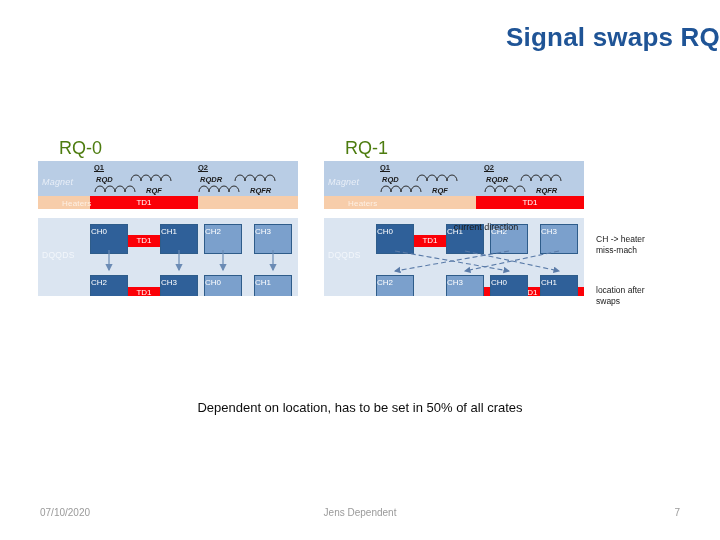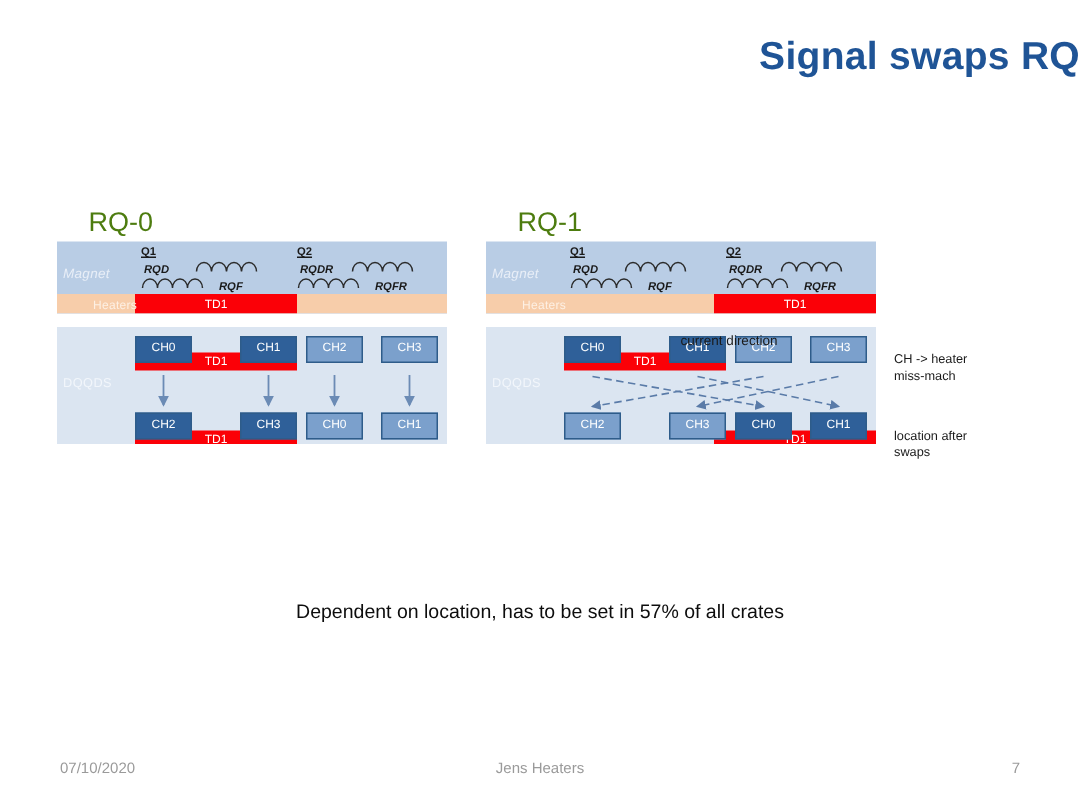--- a/index.html
+++ b/index.html
@@ -116,23 +116,23 @@
     margin-top:9px;
     overflow:hidden;
   }
   .dqqds-side-label{
     position:absolute;left:4px;top:32px;
     font-size:8.5px;color:#f2f6fb;
     letter-spacing:.3px;
   }
   .ch-box{
     position:absolute;
-    width:38px;height:18px;
+    width:38px;height:30px;
     line-height:13px;
-    text-align:center;
+    text-align:left;
     font-size:8px;
     color:#ffffff;
     border:1px solid #2e5c8a;
     box-sizing:border-box;
   }
   .ch-dark{background:#2f6099;}
   .ch-light{background:#7ba0cc;}
   .td1-bar{
     position:absolute;
     height:12px;line-height:12px;
@@ -322,19 +322,19 @@
 <div class="side-note" id="note-mismatch">
   <div>CH -&gt; heater</div>
   <div>miss-mach</div>
 </div>
 
 <div class="side-note" id="note-correct">
   <div>location after</div>
   <div>swaps</div>
 </div>
 
-<div id="caption">Dependent on location, has to be set in 57% of all crates</div>
+<div id="caption">Dependent on location, has to be set in 50% of all crates</div>
 
 <div id="footer">
   <span class="footer-text" id="footer-date">07/10/2020</span>
-  <span class="footer-text" id="footer-author">Jens Heaters</span>
+  <span class="footer-text" id="footer-author">Jens Dependent</span>
   <span class="footer-text" id="footer-page">7</span>
 </div>
 
 </body></html>

